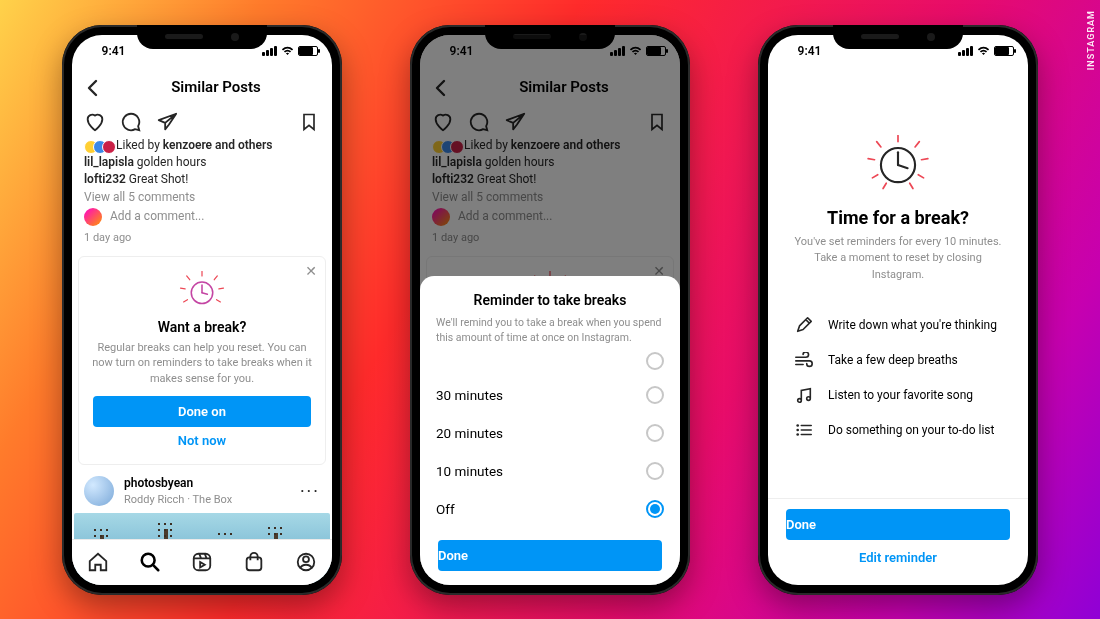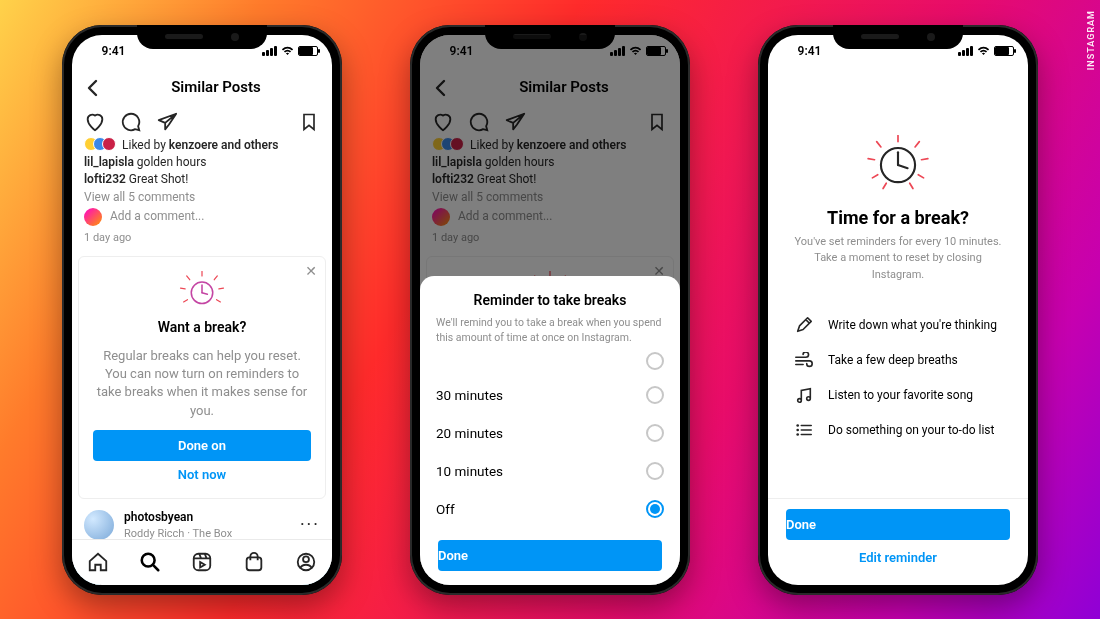--- a/index.html
+++ b/index.html
@@ -27,37 +27,37 @@
   .batt i{display:block;width:80%;height:100%;background:#000;border-radius:1px;}
 
   .header { height:36px; display:flex; align-items:center; justify-content:center; position:relative; font-size:15px; font-weight:600;padding-left:28px; }
   .header .back { position:absolute; left:10px; top:8px; }
 
   .actionrow { display:flex; align-items:center; padding:6px 12px 2px; gap:14px; }
   .actionrow .grow { flex:1; }
   .iconbtn { width:22px; height:22px; display:inline-flex; align-items:center; justify-content:center; }
 
   .postmeta { padding:2px 12px; font-size:12px; color:#262626; line-height:1.45; }
-  .likedby { display:flex; align-items:flex-start; gap:6px; font-weight:400; }
+  .likedby { display:flex; align-items:flex-end; font-weight:400; }
   .likedby b { font-weight:600; }
   .avastack { display:inline-flex; }
   .avastack span { width:14px; height:14px; border-radius:50%; border:1.5px solid #fff; background:#ca2046; margin-left:-5px; }
   .avastack span:first-child{margin-left:0; background:#ffcf33;}
   .avastack span:nth-child(2){background:#3a88e8;}
   .cap b { font-weight:600; }
   .viewall { color:#8e8e8e; }
   .addc { display:flex; align-items:center; gap:8px; color:#8e8e8e; margin-top:2px;}
   .addc .ava { width:18px; height:18px; border-radius:50%; background:linear-gradient(135deg,#f0c,#f90);}
   .ago { color:#8e8e8e; font-size:11px; margin-top:4px;}
 
   .card { margin:8px 6px 0; border:1px solid #eee; border-radius:6px; background:#fff; position:relative; padding:14px 12px 10px; text-align:center;}
   .card .close { position:absolute; right:8px; top:6px; color:#8e8e8e; font-size:14px;}
   .clockwrap { display:flex; justify-content:center; }
   .ctitle { font-weight:600; font-size:14px; margin-top:6px;}
-  .cdesc { font-size:13px; color:#8e8e8e; margin-top:12px; line-height:1.4;}
+  .cdesc { font-size:11px; color:#8e8e8e; margin-top:5px; line-height:1.4;}
   .btn-primary { background:#0095f6; color:#fff; border-radius:4px; padding:8px 0; font-size:13px; font-weight:600; margin:10px 2px 0; cursor:pointer;}
   .btn-ghost { color:#0095f6; font-size:13px; font-weight:600; padding:6px 0; cursor:pointer;}
 
   .suggest { display:flex; align-items:center; padding:10px 12px 6px; gap:10px; }
   .suggest .sava { width:30px; height:30px; border-radius:50%; background:radial-gradient(circle at 30% 30%,#d2e9ff,#7aa8d8);}
   .suggest .info { flex:1; font-size:12px; line-height:1.4;}
   .suggest .info .un { font-weight:600;}
   .suggest .info .sub { color:#8e8e8e; font-size:11px;}
   .suggest .more { font-size:18px; color:#262626; letter-spacing:2px;}
   .thumb { margin:0 2px; height:70px; background:linear-gradient(180deg,#a6d8e6 0%,#87c2d8 45%,#6aa6bc 100%); border-radius:2px; position:relative; overflow:hidden;}

